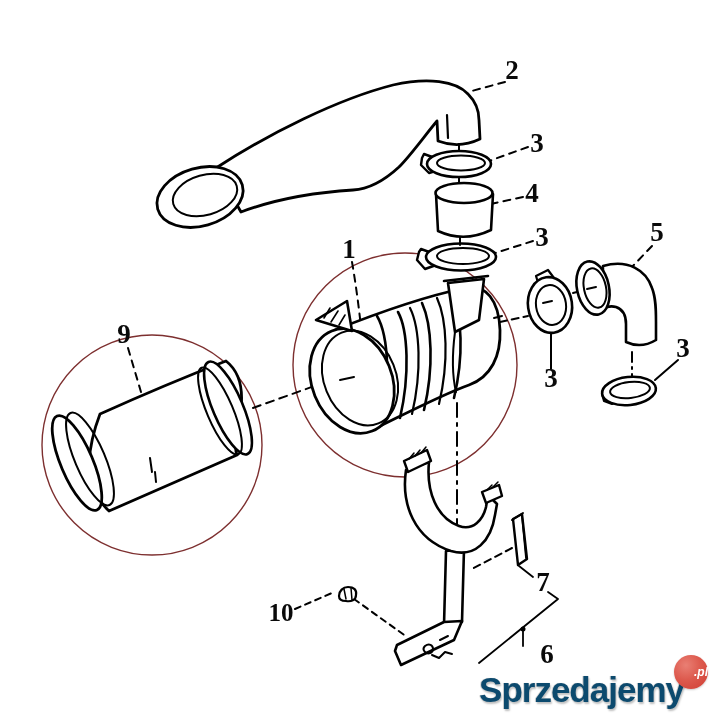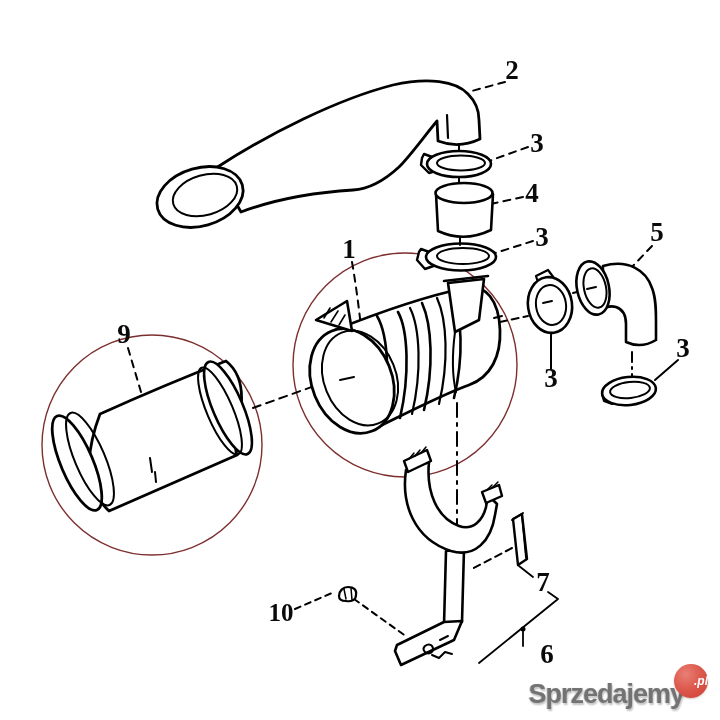--- a/index.html
+++ b/index.html
@@ -4,21 +4,21 @@
 <style>
   html,body{margin:0;padding:0;background:#fff;}
   .stage{position:relative;width:720px;height:720px;background:#ffffff;overflow:hidden;
          font-family:"Liberation Sans",sans-serif;}
   svg{position:absolute;left:0;top:0;}
   .callout{font-family:"Liberation Serif",serif;font-weight:700;font-size:27px;fill:#0a0a0a;}
   .callout.small{font-size:25px;}
   
   .watermark{position:absolute;right:36px;bottom:10px;pointer-events:none;}
   .wm-text{display:inline-block;font-family:"Liberation Sans",sans-serif;font-weight:700;
-           font-style:normal;font-size:27px;letter-spacing:-1px;color:#737373;
+           font-style:normal;font-size:35px;letter-spacing:-1px;color:#0c4a6e;
            text-shadow:0 0 1px #cccccc,1px 2px 2px #bfbfbf,-1px 0 0 #d8d8d8;}
   .wm-badge{position:absolute;right:-24px;top:-15px;width:34px;height:34px;border-radius:50%;
             background:radial-gradient(circle at 35% 30%,#e97f74 0%,#dd5a4e 45%,#cf3d33 100%);
             color:#fff;font-family:"Liberation Sans",sans-serif;font-weight:700;font-style:italic;
             font-size:12px;display:flex;align-items:center;justify-content:flex-end;
             box-shadow:0 1px 2px rgba(0,0,0,.2);}
 </style>
 </head>
 <body>
 

